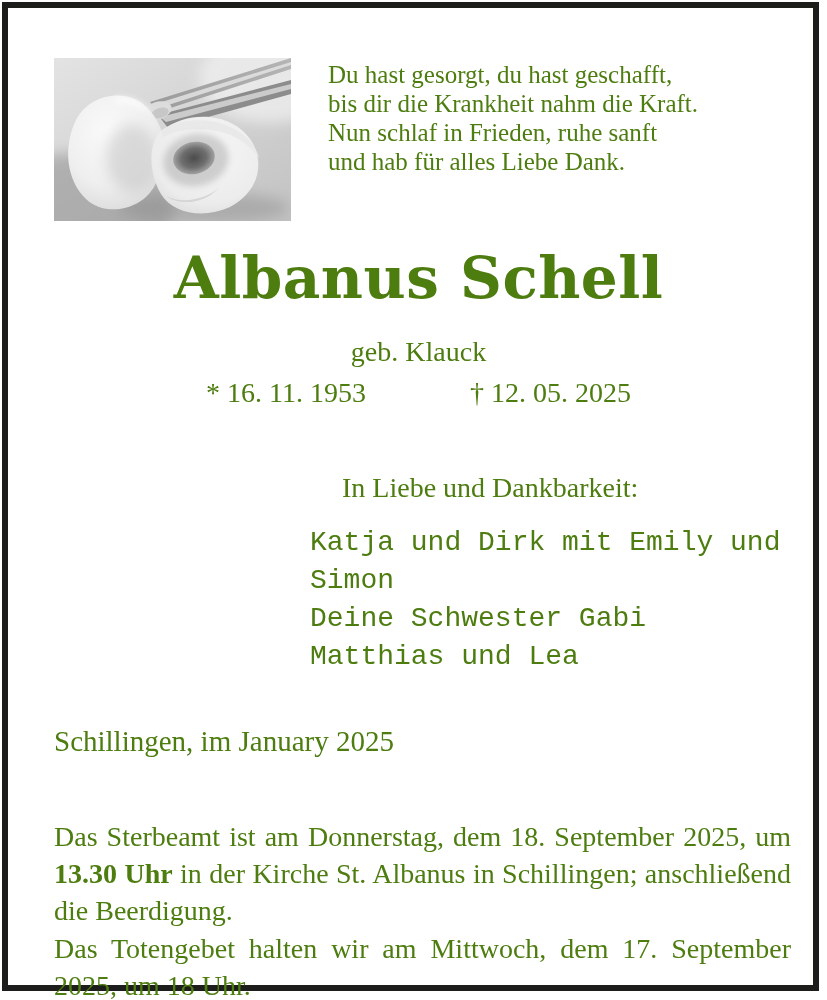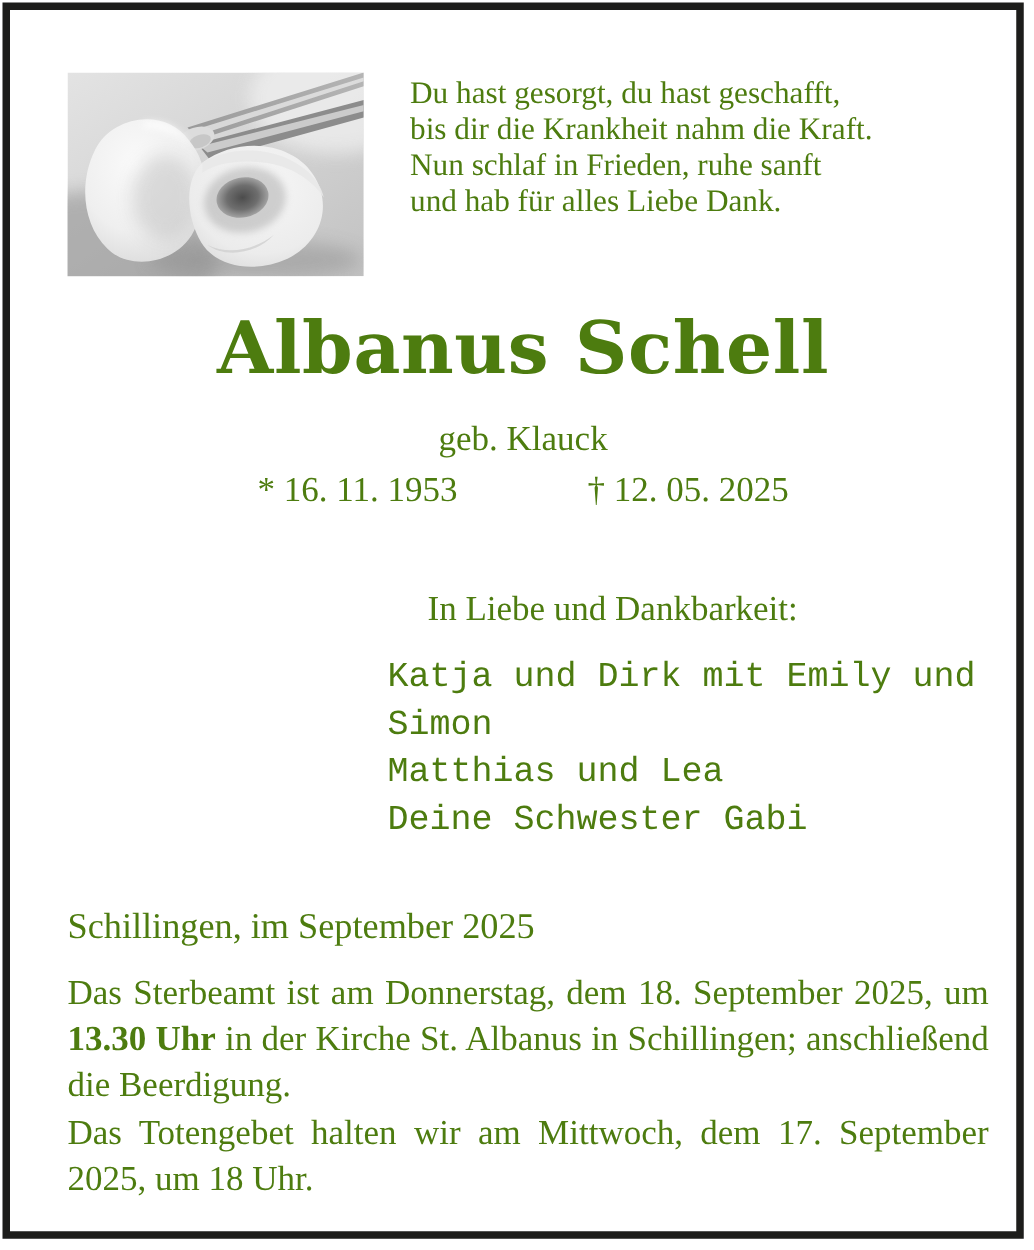--- a/index.html
+++ b/index.html
@@ -105,20 +105,21 @@
     line-height: 34px;
   }
   .place-line .b { font-weight: normal; }
   .para {
     position: absolute;
     left: 38px;
     width: 737px;
     font-size: 28px;
     line-height: 37px;
     text-align: justify;
+    margin-top: 42px;
   }
   .para-service { top: 760px; }
   .para-prayer  { top: 872px; }
   .para .b { font-weight: bold; }
 </style>
 </head>
 <body>
 
 <div class="page">
   <div class="frame">
@@ -198,26 +199,26 @@
 
       <div class="dates">
         <span>* 16. 11. 1953</span>
         <span>† 12. 05. 2025</span>
       </div>
 
       <div class="salutation">In Liebe und Dankbarkeit:</div>
 
       <div class="mourners">
         <div>Katja und Dirk mit Emily und Simon</div>
+        <div>Deine Schwester Gabi</div>
         <div>Matthias und Lea</div>
-        <div>Deine Schwester Gabi</div>
       </div>
 
       <div class="place-line">
-        <span class="b">Schillingen,</span><span> im September 2025</span>
+        <span class="b">Schillingen,</span><span> im January 2025</span>
       </div>
 
       <div class="para para-service">
         <span>Das Sterbeamt ist am Donnerstag, dem 18. September 2025, um </span><span class="b">13.30 Uhr</span><span> in der Kirche St. Albanus in Schillingen; anschließend die Beerdigung.</span>
       </div>
 
       <div class="para para-prayer">Das Totengebet halten wir am Mittwoch, dem 17. September 2025, um 18 Uhr.</div>
 
     </div>
   </div>

